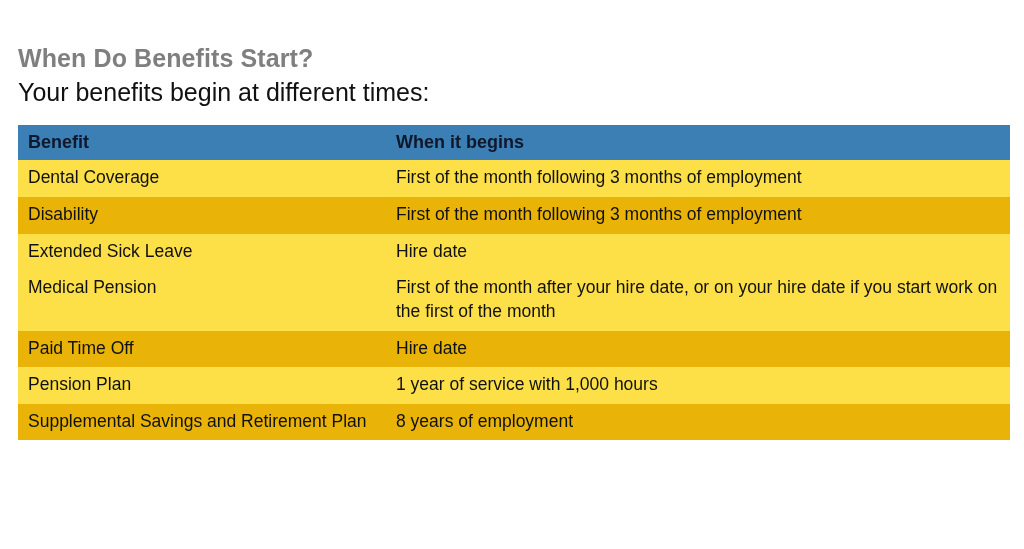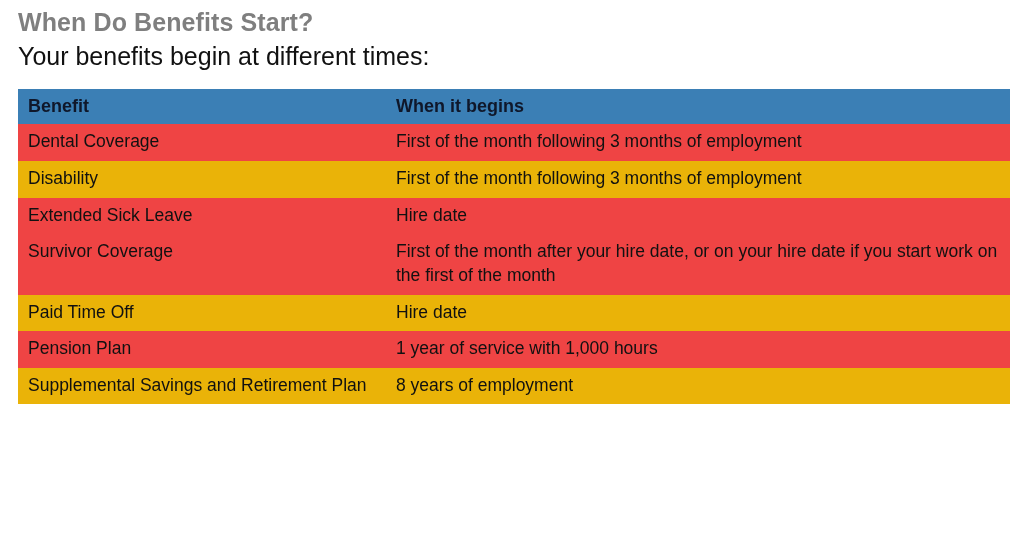--- a/index.html
+++ b/index.html
@@ -10,20 +10,21 @@
   body {
     width: 1024px;
     height: 549px;
     font-family: "Liberation Sans", sans-serif;
     color: #111111;
     overflow: hidden;
   }
   .page {
     padding: 8px 14px 0 18px;
     box-sizing: border-box;
+    margin-top: 36px;
   }
   .page-title {
     font-size: 25px;
     font-weight: bold;
     color: #7f7f7f;
     letter-spacing: 0.1px;
     margin: 0 0 4px 0;
     line-height: 1.15;
   }
   .page-subtitle {
@@ -49,21 +50,21 @@
   table.benefits td {
     font-size: 17.5px;
     color: #111111;
     padding: 6px 10px 7px 10px;
     vertical-align: top;
     line-height: 1.35;
   }
   table.benefits col.c1 { width: 368px; }
   table.benefits col.c2 { width: 624px; }
   tr.shade td {
-    background: #ef4444;
+    background: #fde047;
   }
   tr.plain td {
     background: #eab308;
   }
 </style>
 </head>
 <body>
 
 <div class="page">
 
@@ -88,21 +89,21 @@
       </tr>
       <tr class="plain">
         <td>Disability</td>
         <td>First of the month following 3 months of employment</td>
       </tr>
       <tr class="shade">
         <td>Extended Sick Leave</td>
         <td>Hire date</td>
       </tr>
       <tr class="shade">
-        <td>Survivor Coverage</td>
+        <td>Medical Pension</td>
         <td>First of the month after your hire date, or on your hire date if you start work on the first of the month</td>
       </tr>
       <tr class="plain">
         <td>Paid Time Off</td>
         <td>Hire date</td>
       </tr>
       <tr class="shade">
         <td>Pension Plan</td>
         <td>1 year of service with 1,000 hours</td>
       </tr>

